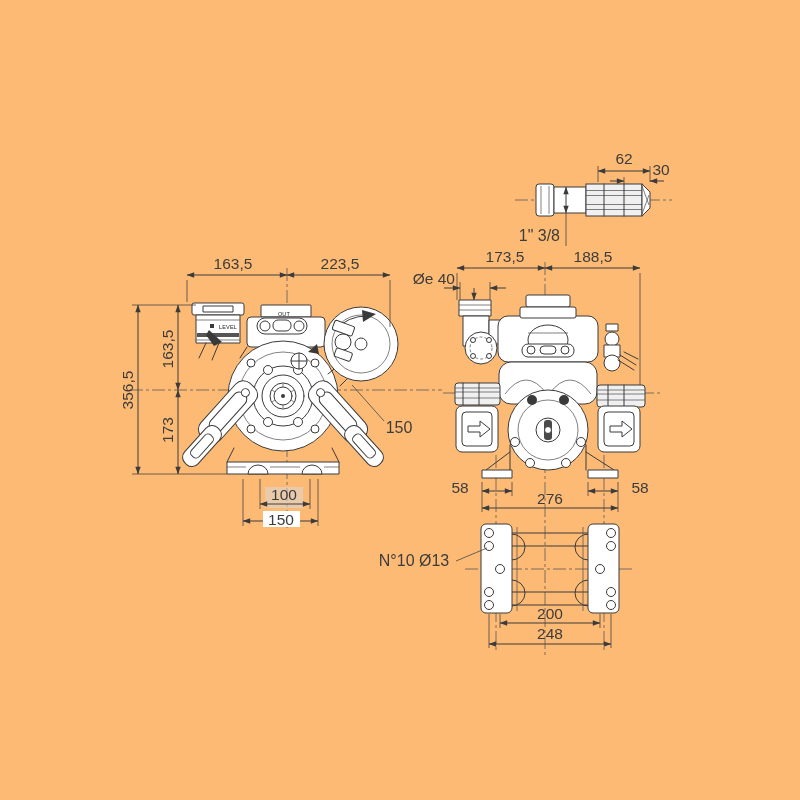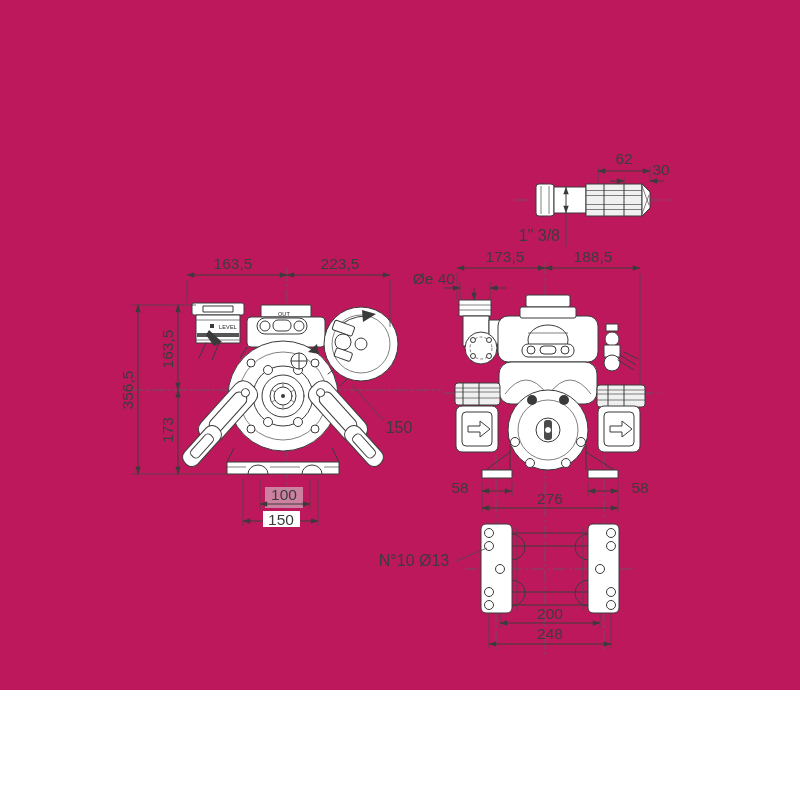--- a/index.html
+++ b/index.html
@@ -1,16 +1,16 @@
 <!DOCTYPE html>
 <html><head>
 <meta charset="utf-8">
 <style>
   html,body{margin:0;padding:0;background:#ffffff;}
-  .stage{position:relative;width:800px;height:690px;background:#be185d;overflow:hidden;
+  .stage{position:relative;width:800px;height:800px;background:#fdba74;overflow:hidden;
          font-family:"Liberation Sans", sans-serif;}
   svg{display:block}
   .ln{stroke:#3b3b3b;stroke-width:1;fill:none;stroke-linecap:round;stroke-linejoin:round;}
   .fw{stroke:#3b3b3b;stroke-width:1;fill:#ffffff;stroke-linejoin:round;}
   .fg{stroke:#3b3b3b;stroke-width:1;fill:#f0f0f0;}
   .thin{stroke:#4a4a4a;stroke-width:.7;fill:none;}
   .dk{fill:#3a3a3a;stroke:none;}
   .cl{stroke:#5a5a5a;stroke-width:.8;fill:none;stroke-dasharray:13 3 3 3;}
   .ext{stroke:#474747;stroke-width:.8;fill:none;}
   .dln{stroke:#3d3d3d;stroke-width:1;fill:none;}

